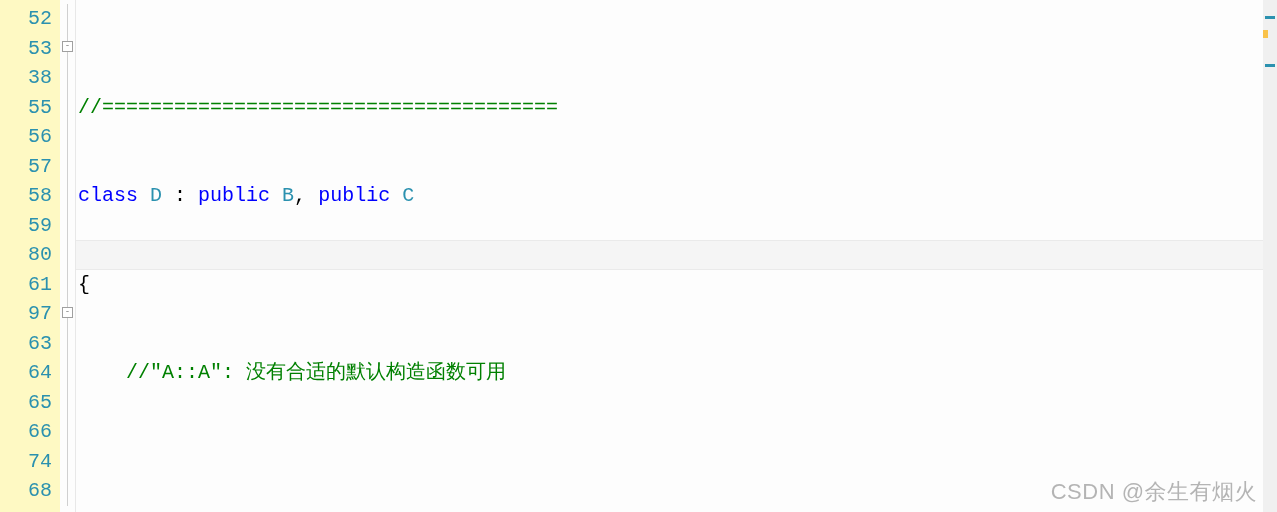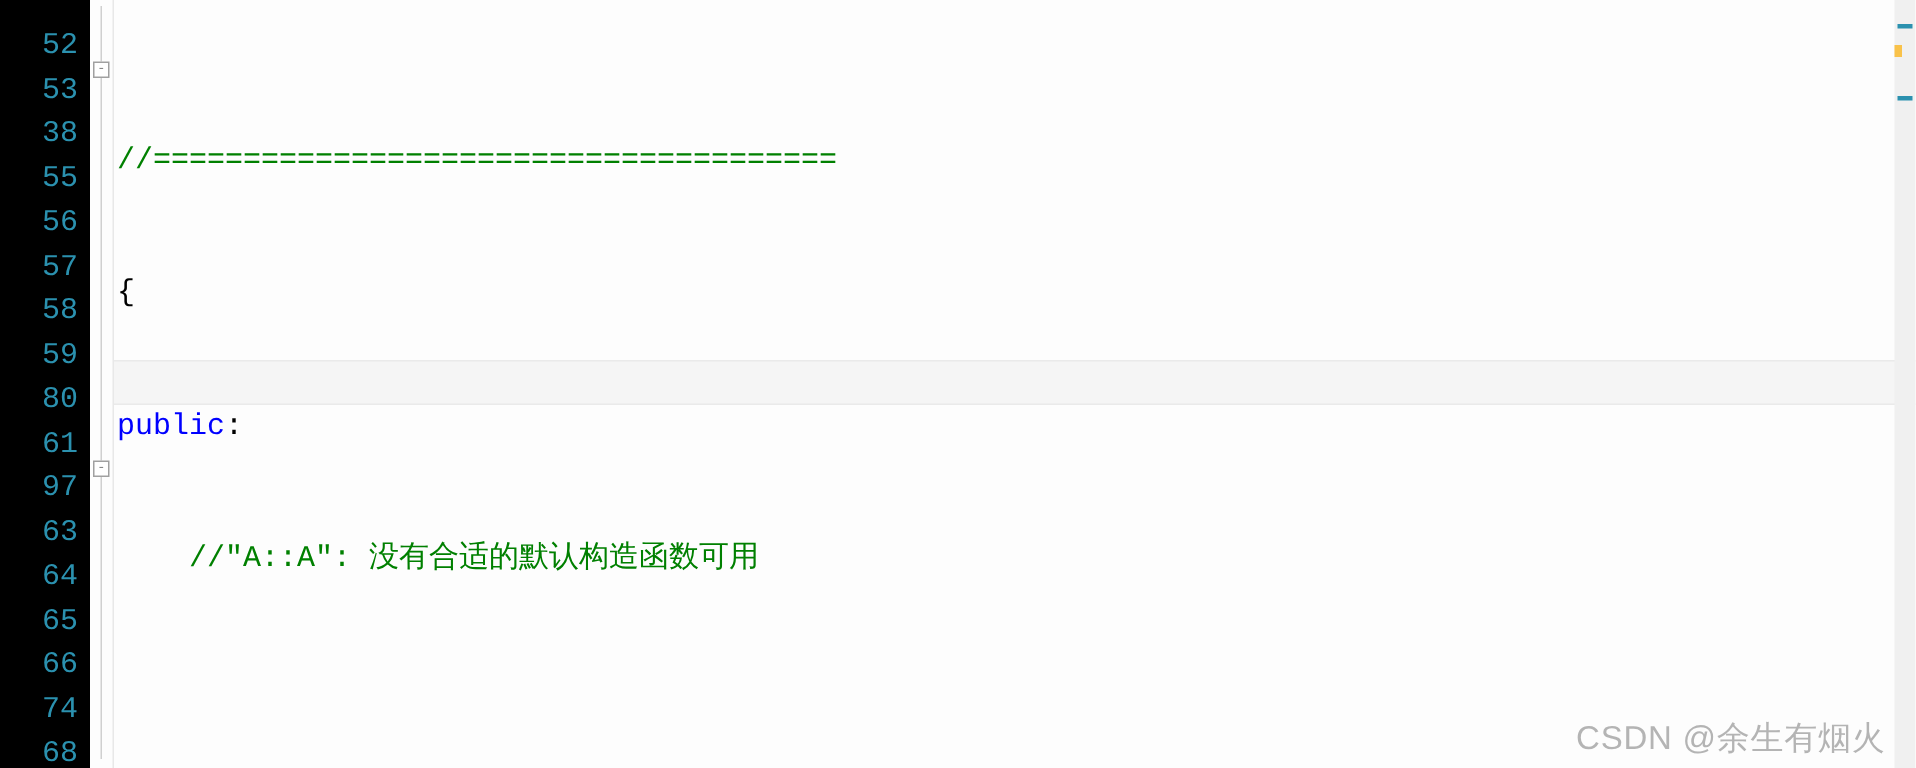--- a/index.html
+++ b/index.html
@@ -17,22 +17,22 @@
       display: flex;
       width: 100%;
       height: 100%;
     }
     .gutter {
       width: 60px;
       text-align: right;
       padding-right: 8px;
       color: #2b91af;
       user-select: none;
-      background: #000000;
-      padding-top: 16px;
+      background: #fef9c3;
+      padding-top: 4px;
     }
     .gutter div { height: 29.5px; }
     .fold-col {
       width: 16px;
       background: #fdfdfd;
       position: relative;
       border-right: 1px solid #e8e8e8;
       padding-top: 4px;
     }
     .fold-box {
@@ -137,22 +137,22 @@
     <div>68</div>
   </div>
   <div class="fold-col">
     <div class="fold-line" style="top:4px;height:502px;"></div>
     <div class="fold-box" style="top:41px;">-</div>
     <div class="fold-box" style="top:307px;">-</div>
   </div>
   <div class="code">
     <div class="current-line" style="top:240px;"></div>
     <div><span class="cmt">//======================================</span></div>
+    <div><span class="kw">class</span> <span class="cls">D</span><span> : </span><span class="kw">public</span> <span class="cls">B</span><span>, </span><span class="kw">public</span> <span class="cls">C</span></div>
     <div>{</div>
-    <div><span class="kw">public</span><span>:</span></div>
     <div><span class="cmt">    //"A::A": 没有合适的默认构造函数可用</span></div>
     
     
     
     
     
     
     
     
     

